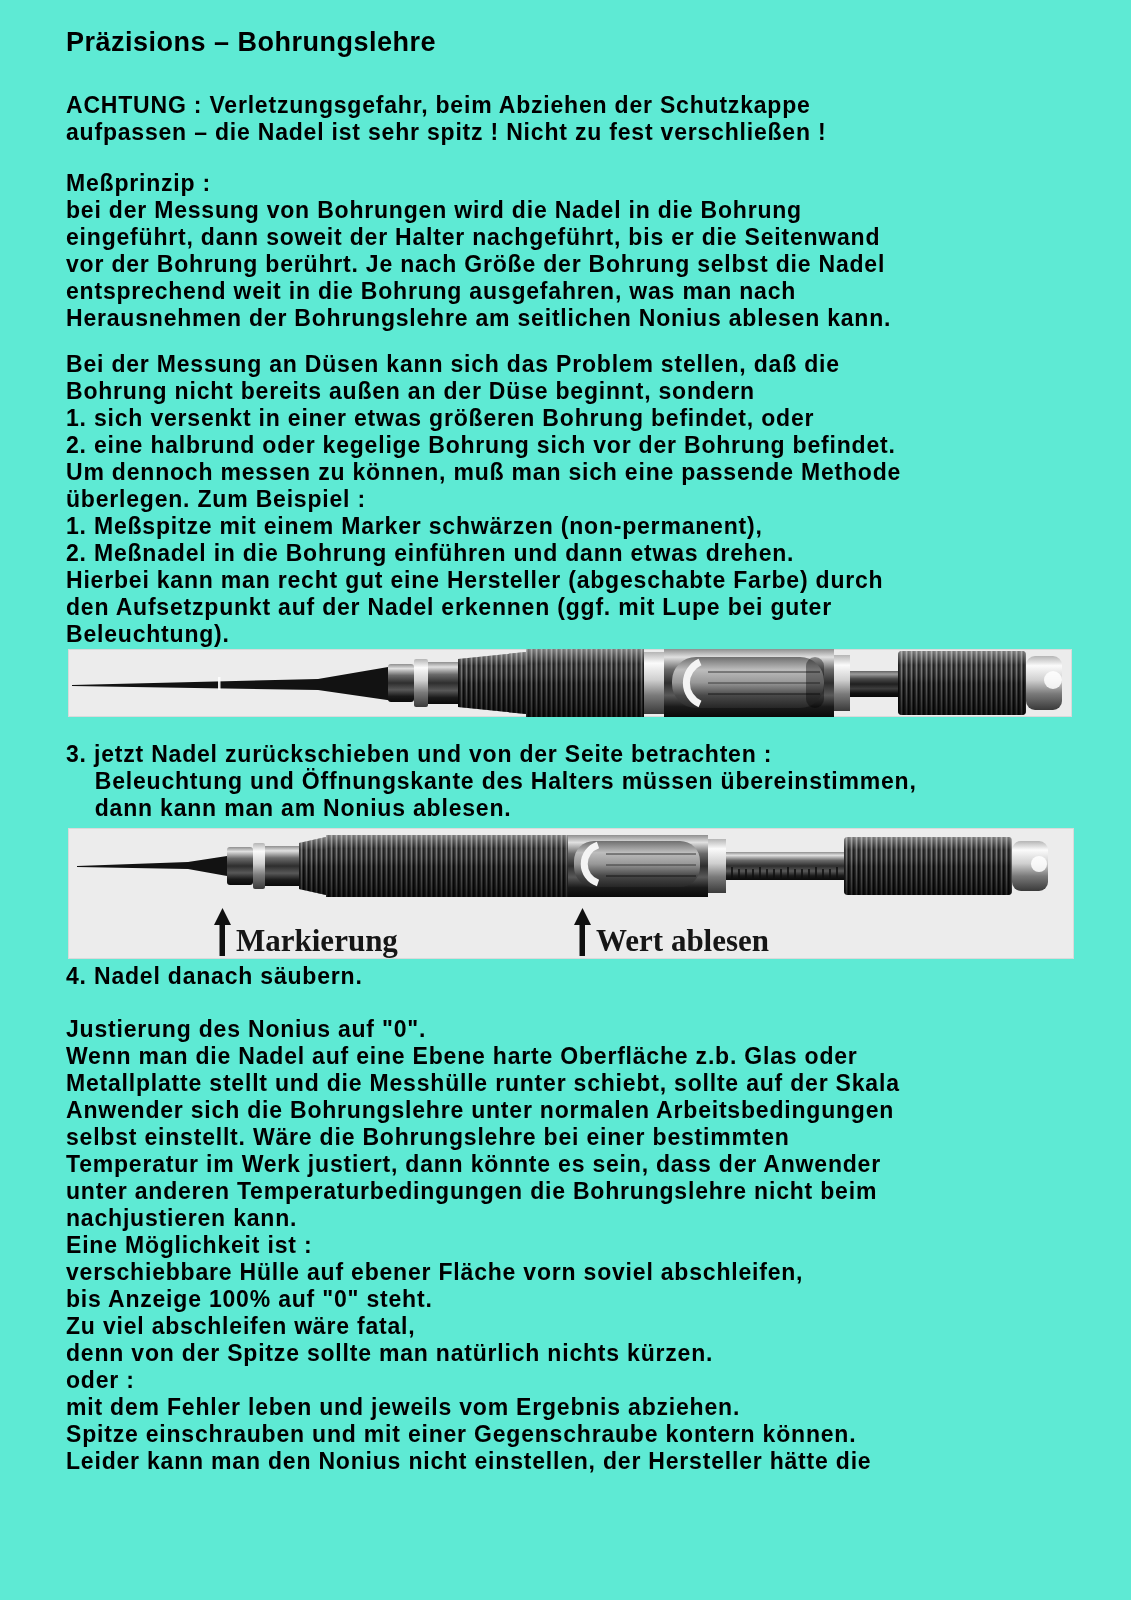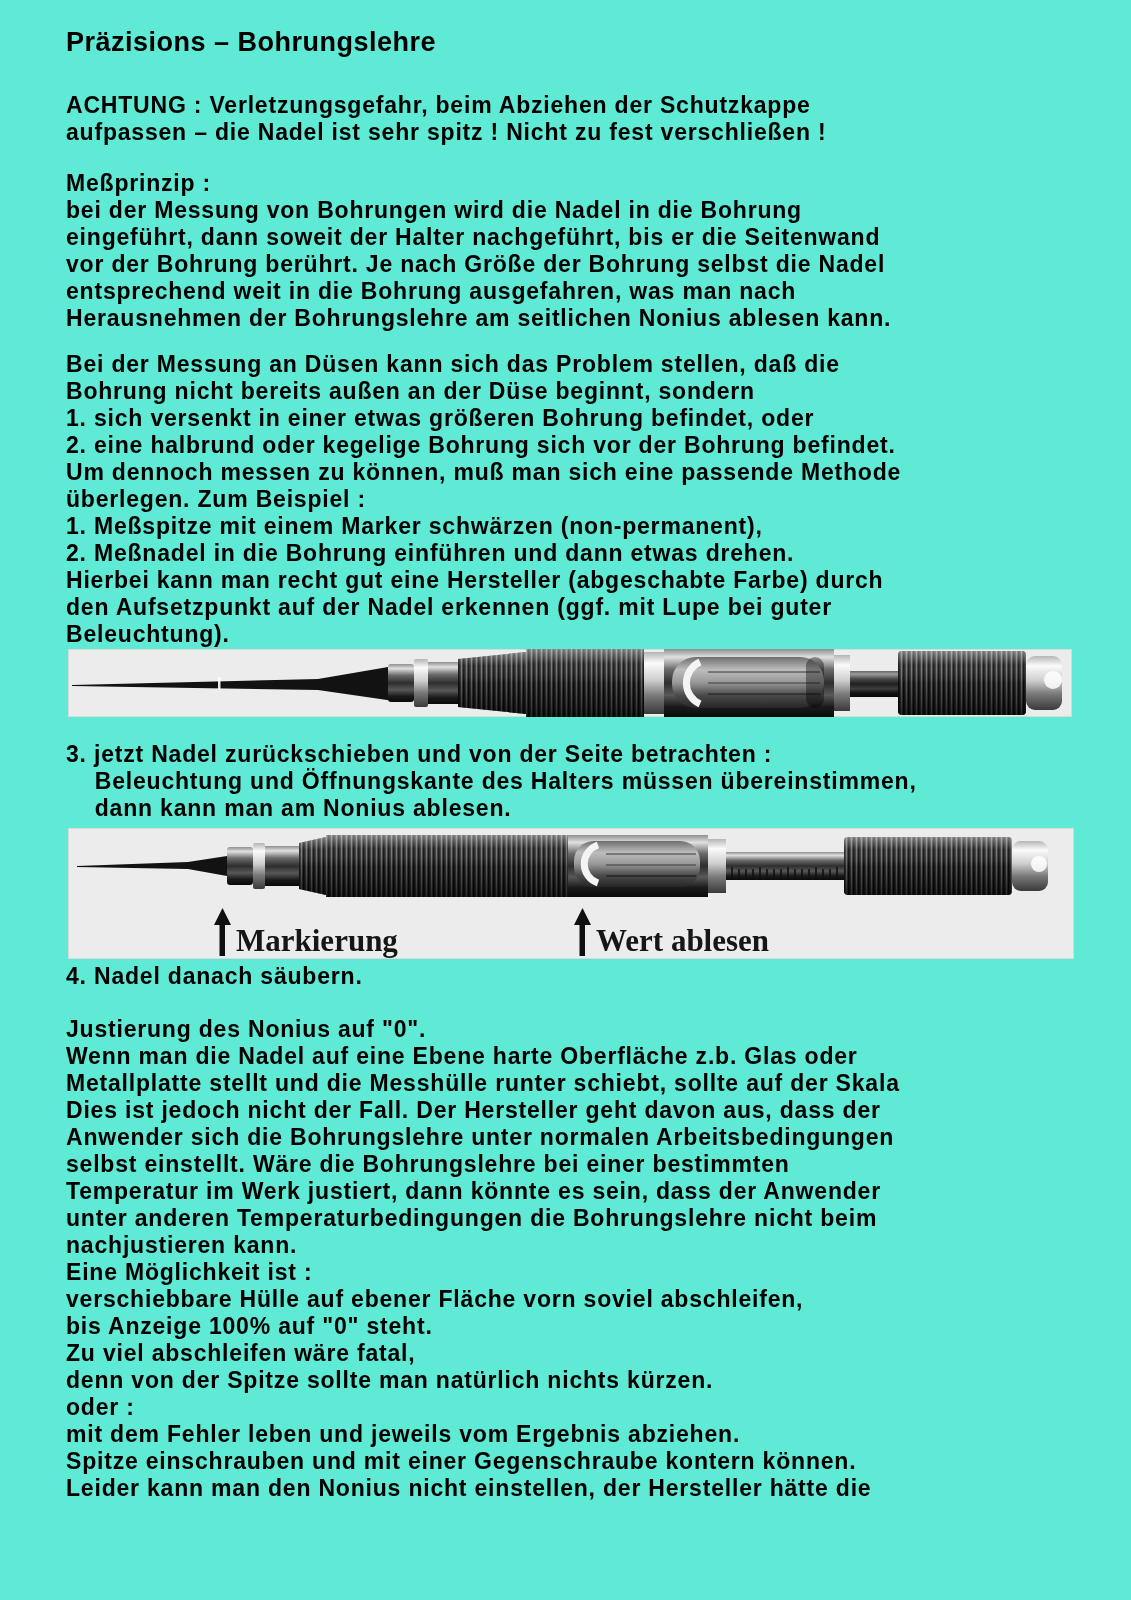--- a/index.html
+++ b/index.html
@@ -252,21 +252,20 @@
   </div>
 
   <div class="para" style="top:963px">
     <div>4. Nadel danach säubern.</div>
   </div>
 
   <div class="para" style="top:1016px">
       <div>Justierung des Nonius auf "0".</div>
       <div>Wenn man die Nadel auf eine Ebene harte Oberfläche z.b. Glas oder</div>
       <div>Metallplatte stellt und die Messhülle runter schiebt, sollte auf der Skala</div>
-      <div>Dies ist jedoch nicht der Fall. Der Hersteller geht davon aus, dass der</div>
       <div>Anwender sich die Bohrungslehre unter normalen Arbeitsbedingungen</div>
       <div>selbst einstellt. Wäre die Bohrungslehre bei einer bestimmten</div>
       <div>Temperatur im Werk justiert, dann könnte es sein, dass der Anwender</div>
       <div>unter anderen Temperaturbedingungen die Bohrungslehre nicht beim</div>
       <div>nachjustieren kann.</div>
       <div>Eine Möglichkeit ist :</div>
       <div>verschiebbare Hülle auf ebener Fläche vorn soviel abschleifen,</div>
       <div>bis Anzeige 100% auf "0" steht.</div>
       <div>Zu viel abschleifen wäre fatal,</div>
       <div>denn von der Spitze sollte man natürlich nichts kürzen.</div>

